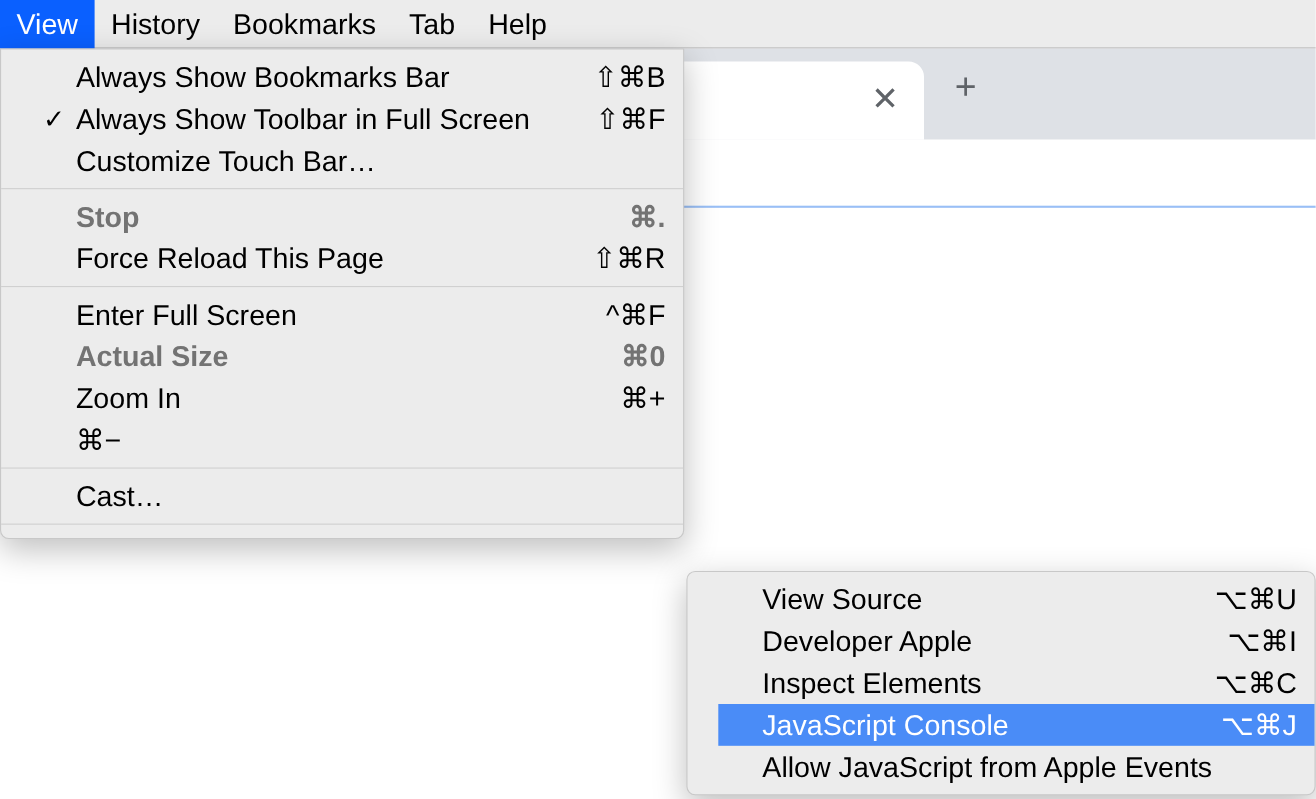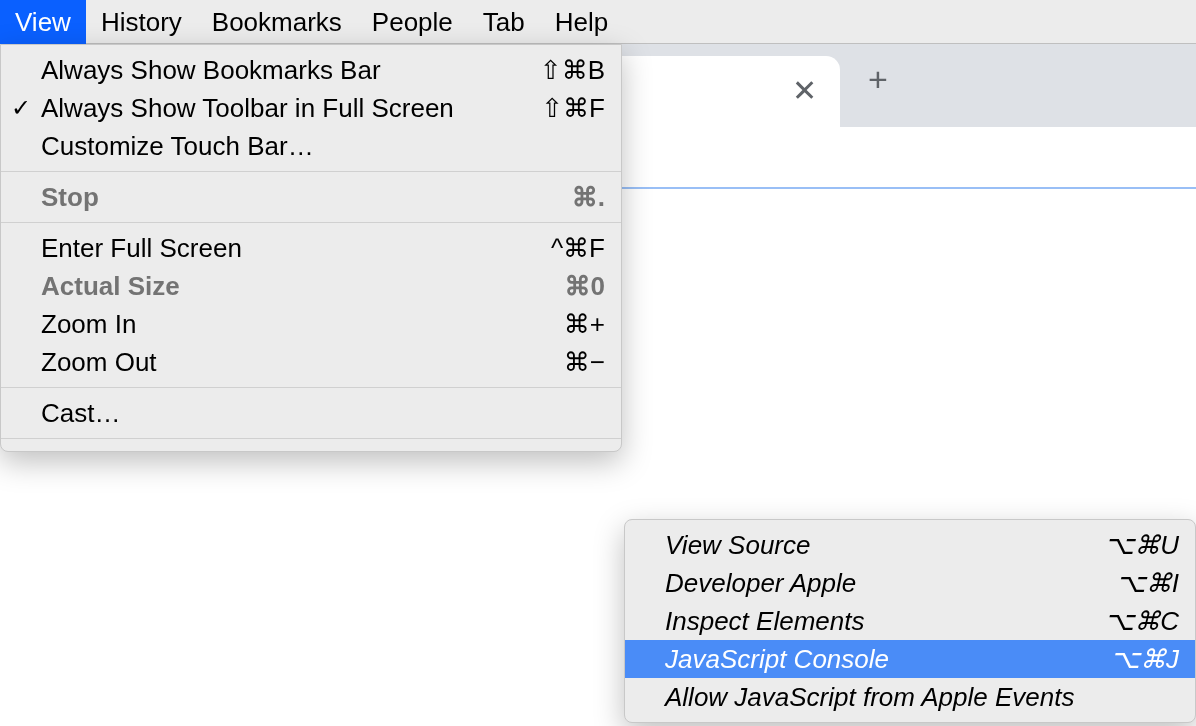--- a/index.html
+++ b/index.html
@@ -100,20 +100,21 @@
     width: 622px;
   }
   .menu-row {
     display: flex;
     align-items: center;
     height: 38px;
     padding-left: 40px;
     padding-right: 16px;
     font-size: 26px;
     position: relative;
+    margin-left: 28px;
   }
   .menu-row.disabled { color: #737373; font-weight: bold; }
   .menu-row.highlight {
     background: #4a8cf7;
     color: #fff;
   }
   .menu-check {
     position: absolute;
     left: 10px;
     font-size: 24px;
@@ -132,21 +133,20 @@
     background: #d0d0d0;
     margin: 6px 0;
   }
 
   
   .submenu {
     top: 519px;
     left: 624px;
     width: 572px;
     border-radius: 8px;
-    font-style: italic;
   }
 
   .content-white {
     position: absolute;
     top: 189px;
     left: 0;
     width: 1196px;
     height: 537px;
     background: #fff;
   }
@@ -160,21 +160,20 @@
   </div>
   <span class="newtab">+</span>
 </div>
 <div class="toolbar"></div>
 <div class="content-white"></div>
 
 <div class="menubar">
   <div class="menubar-item selected">View</div>
   <div class="menubar-item">History</div>
   <div class="menubar-item">Bookmarks</div>
-  <div class="menubar-item">People</div>
   <div class="menubar-item">Tab</div>
   <div class="menubar-item">Help</div>
 </div>
 
 <div class="menu view-menu">
 
   <div class="menu-row">
     <span class="menu-label">Always Show Bookmarks Bar</span>
     <span class="menu-shortcut">⇧⌘B</span>
   </div>
@@ -186,37 +185,40 @@
   <div class="menu-row">
     <span class="menu-label">Customize Touch Bar…</span>
   </div>
 
   <div class="menu-sep"></div>
 
   <div class="menu-row disabled">
     <span class="menu-label">Stop</span>
     <span class="menu-shortcut">⌘.</span>
   </div>
+  <div class="menu-row">
+    <span class="menu-label">Force Reload This Page</span>
+    <span class="menu-shortcut">⇧⌘R</span>
+  </div>
 
   <div class="menu-sep"></div>
 
   <div class="menu-row">
     <span class="menu-label">Enter Full Screen</span>
     <span class="menu-shortcut">^⌘F</span>
   </div>
   <div class="menu-row disabled">
     <span class="menu-label">Actual Size</span>
     <span class="menu-shortcut">⌘0</span>
   </div>
   <div class="menu-row">
     <span class="menu-label">Zoom In</span>
     <span class="menu-shortcut">⌘+</span>
   </div>
   <div class="menu-row">
-    <span class="menu-label">Zoom Out</span>
     <span class="menu-shortcut">⌘−</span>
   </div>
 
   <div class="menu-sep"></div>
 
   <div class="menu-row">
     <span class="menu-label">Cast…</span>
   </div>
 
   <div class="menu-sep"></div>

